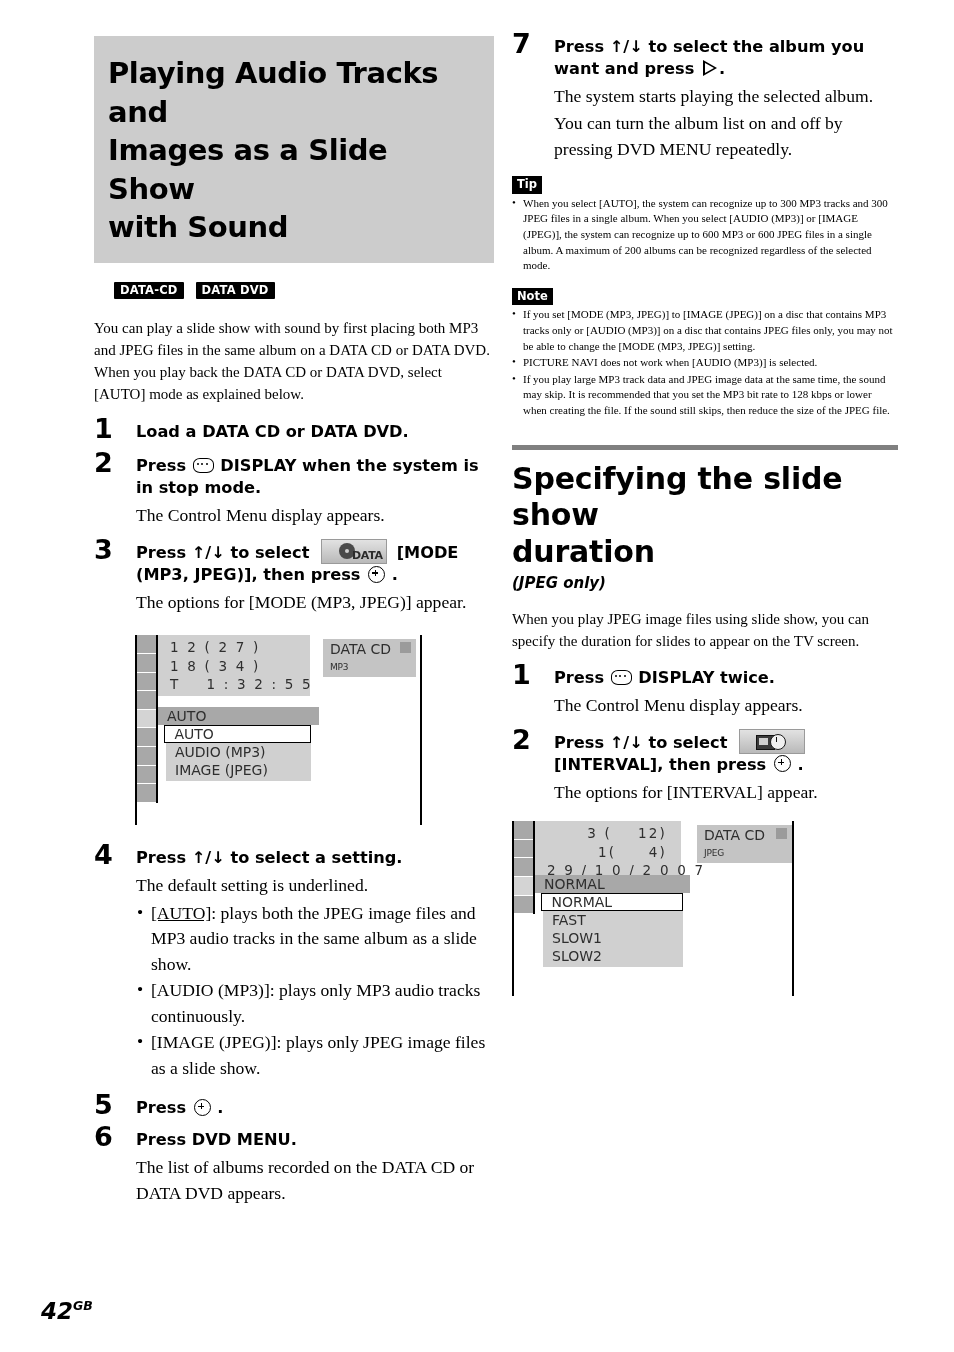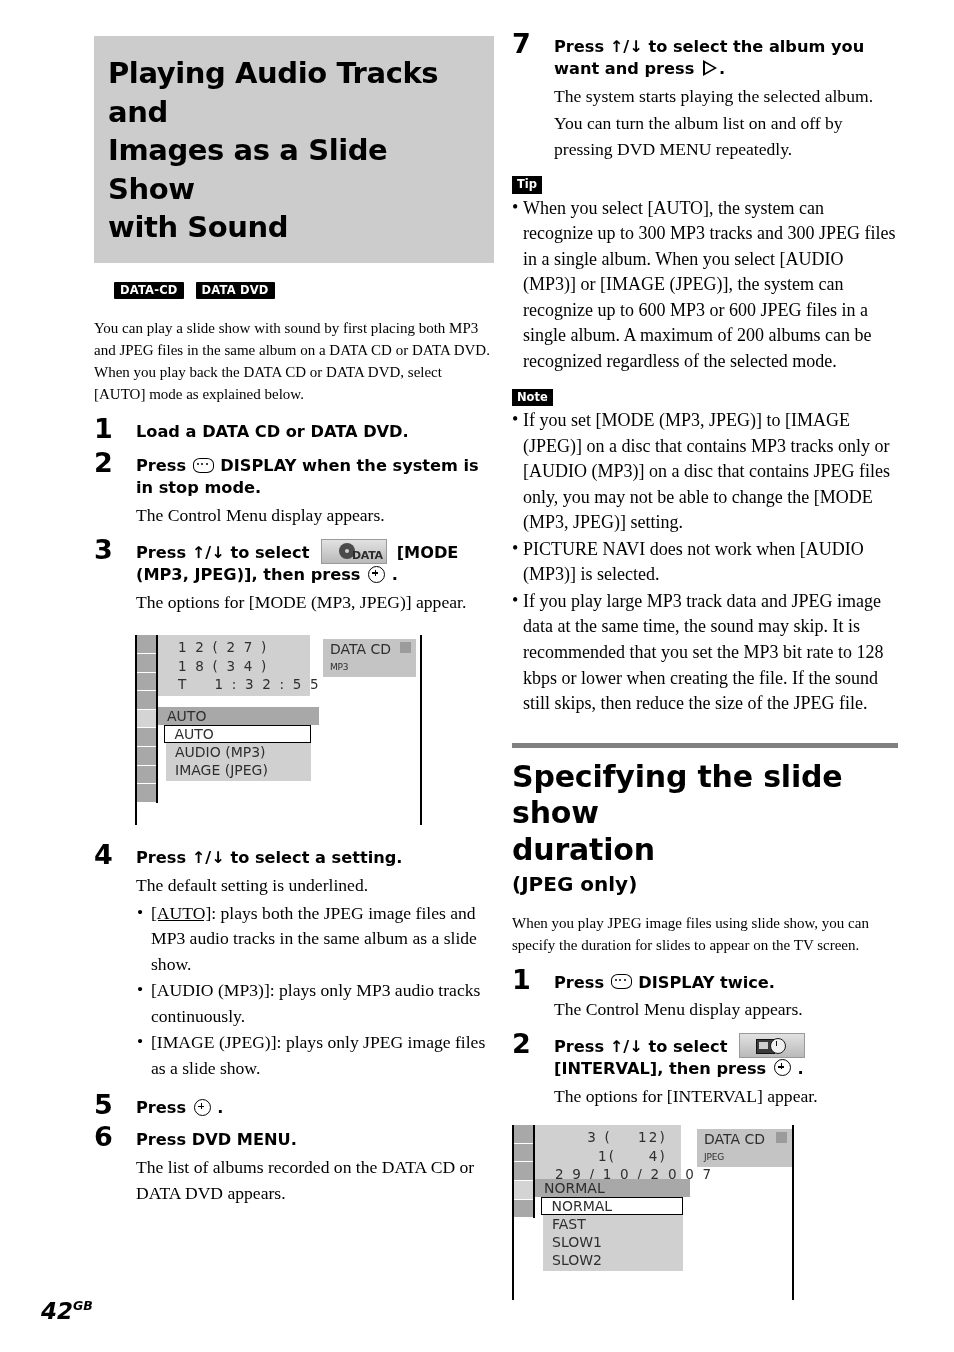--- a/index.html
+++ b/index.html
@@ -262,21 +262,21 @@
     font-weight: bold;
     font-size: 11.5px;
     line-height: 1.35;
     padding: 1px 5px 1px 5px;
     margin-top: 14px;
   }
   .callout-list {
     list-style: none;
     margin: 2px 0 0 0;
     padding: 0;
-    font-size: 18px;
+    font-size: 11px;
     line-height: 1.42;
   }
   .callout-list li {
     position: relative;
     padding-left: 11px;
     margin-top: 1px;
   }
   .callout-list li:before {
     content: "\2022";
     position: absolute;
@@ -294,22 +294,23 @@
     font-family: "DejaVu Sans", sans-serif;
     font-weight: bold;
     font-size: 30px;
     line-height: 1.22;
     margin-top: 11px;
     letter-spacing: -0.2px;
   }
   .sec-sub {
     font-family: "DejaVu Sans", sans-serif;
     font-weight: bold;
-    font-size: 20px;
+    font-size: 15px;
     margin-top: 4px;
+    font-style: italic;
   }
 
   
   .osd {
     position: relative;
     background: #ffffff;
     border-left: 2.5px solid #000;
     border-right: 2.5px solid #000;
     font-family: "DejaVu Sans", sans-serif;
     color: #2e2e2e;
@@ -332,21 +333,21 @@
     left: 21px;
     top: 0;
     width: 152px;
     background: #d0d0d0;
     padding: 3px 0 2px 0;
   }
   .osd-info .ln {
     font-size: 13.5px;
     line-height: 1.36;
     letter-spacing: 2.2px;
-    padding-left: 20px;
+    padding-left: 12px;
     white-space: pre;
   }
   .osd-info .ln.r { text-align: right; padding-right: 14px; padding-left: 0; }
 
   .osd-cur {
     position: absolute;
     left: 21px;
     width: 152px;
     background: #a8a8a8;
     font-size: 14px;

